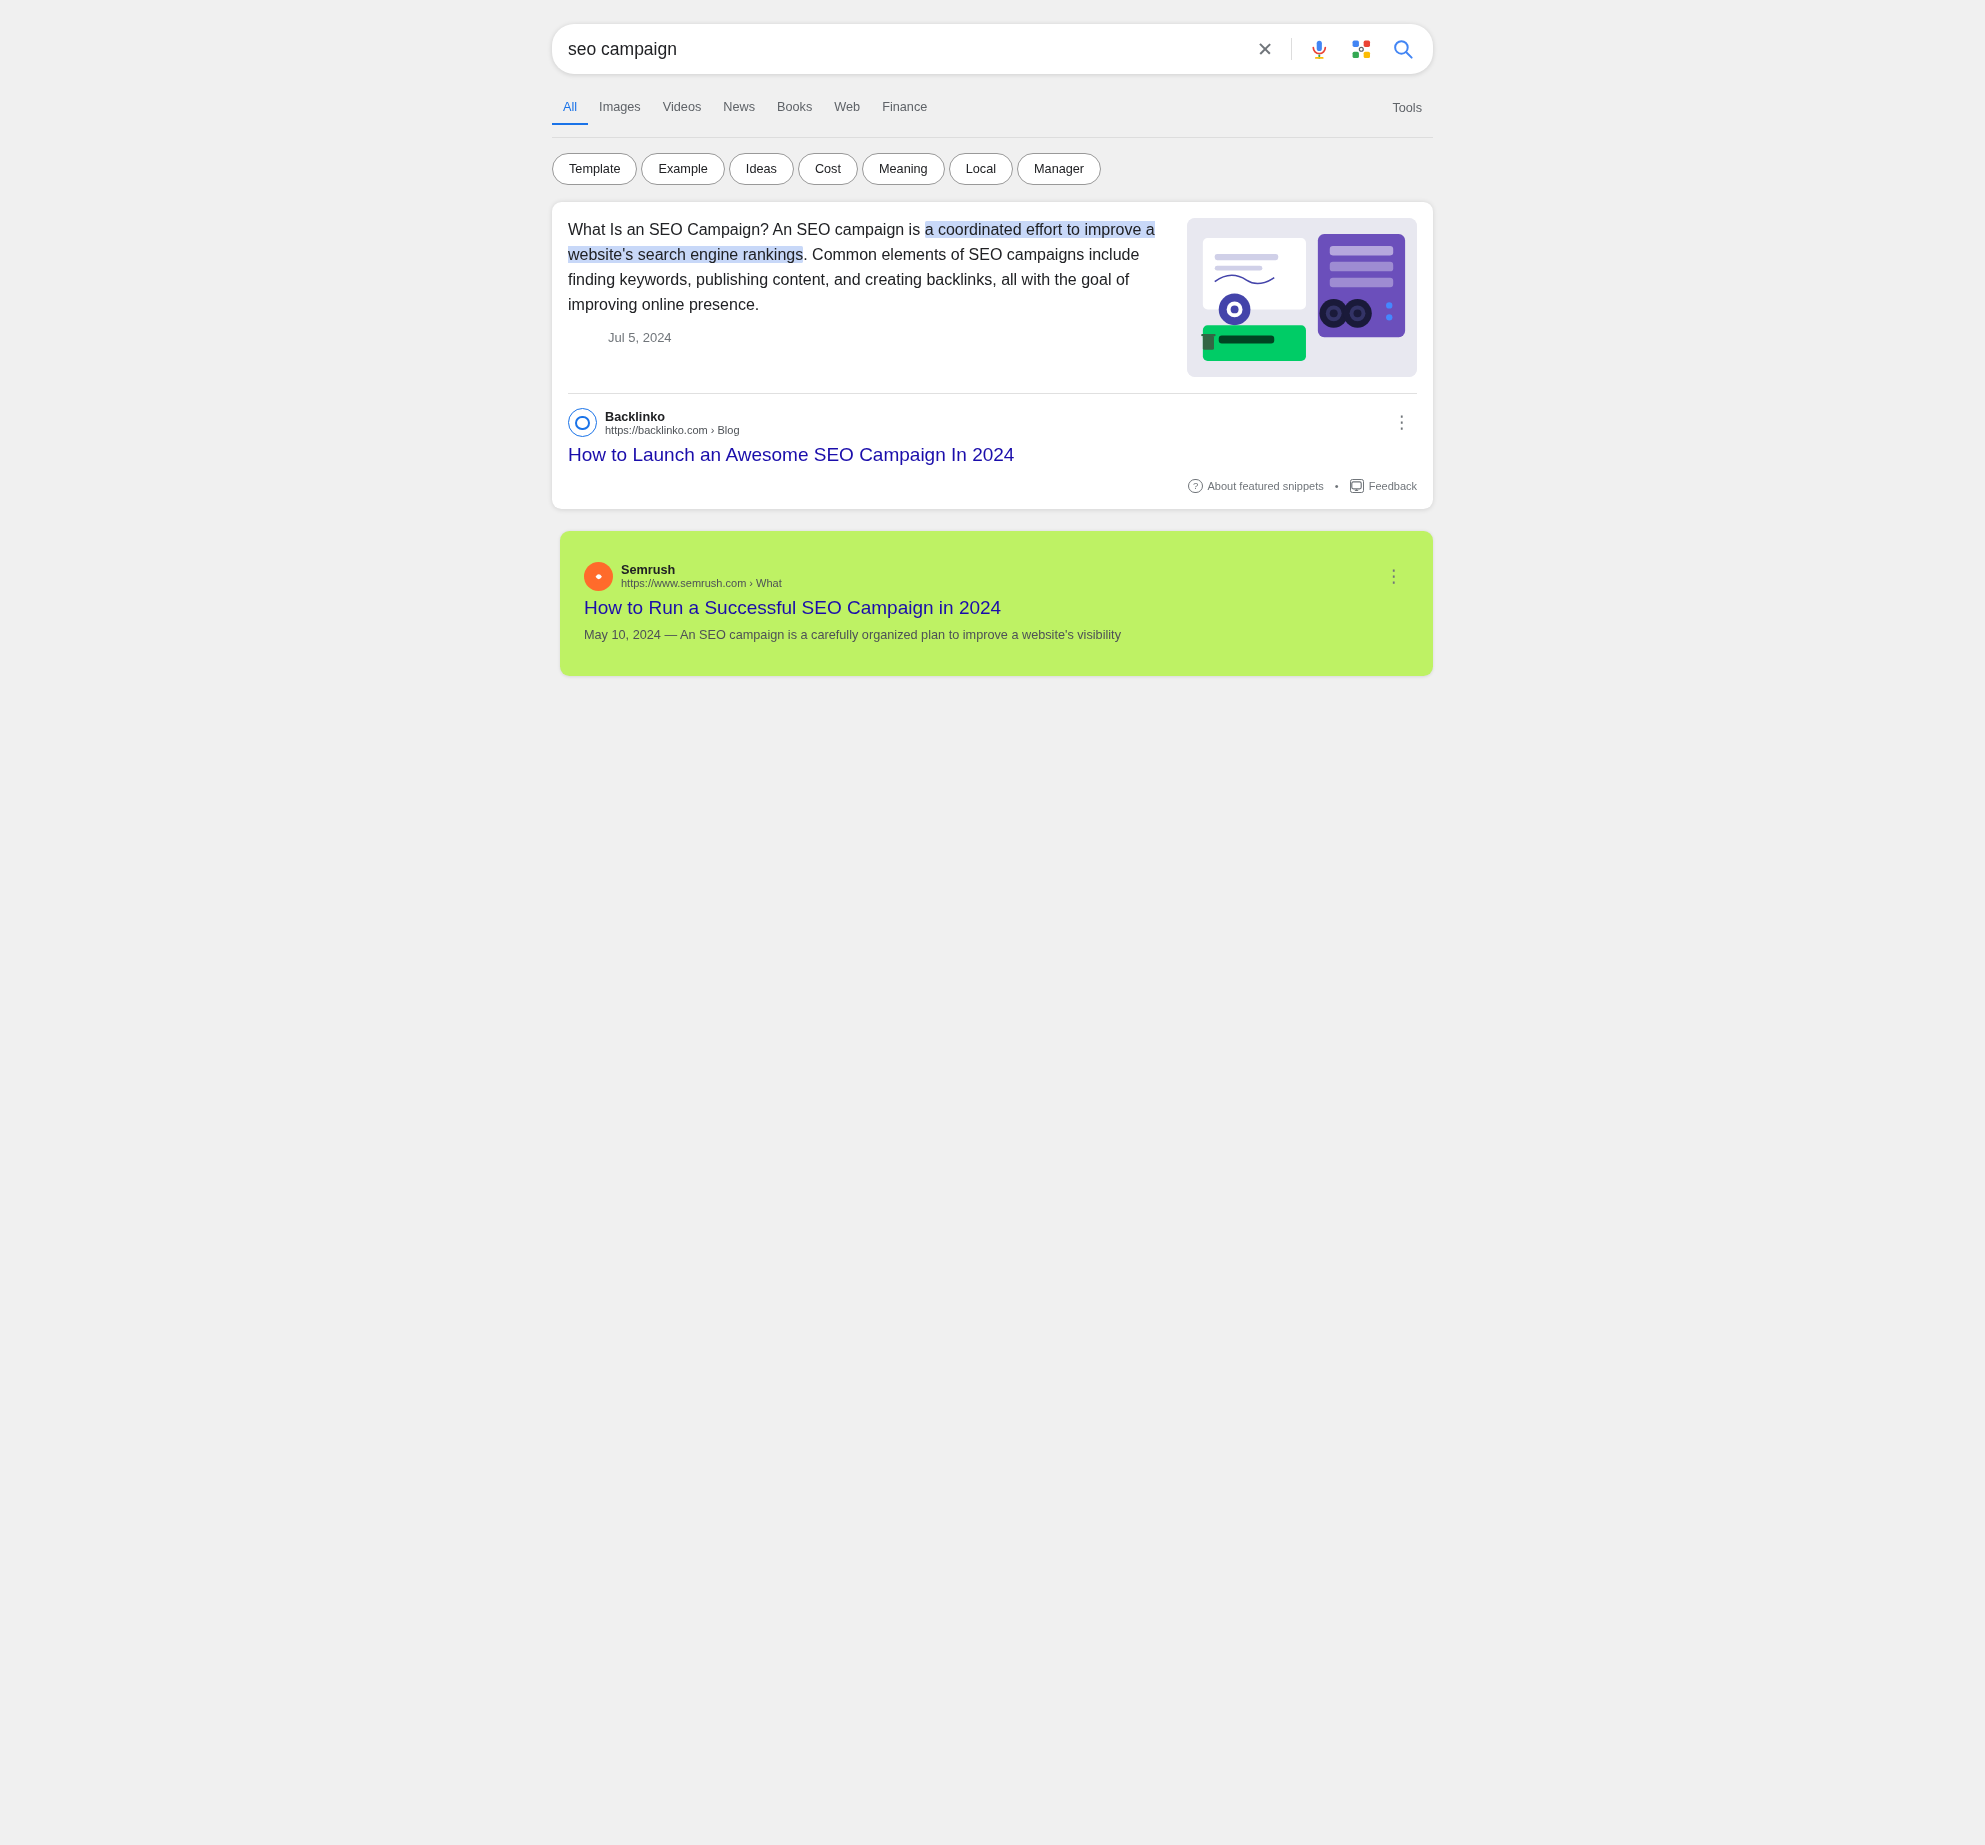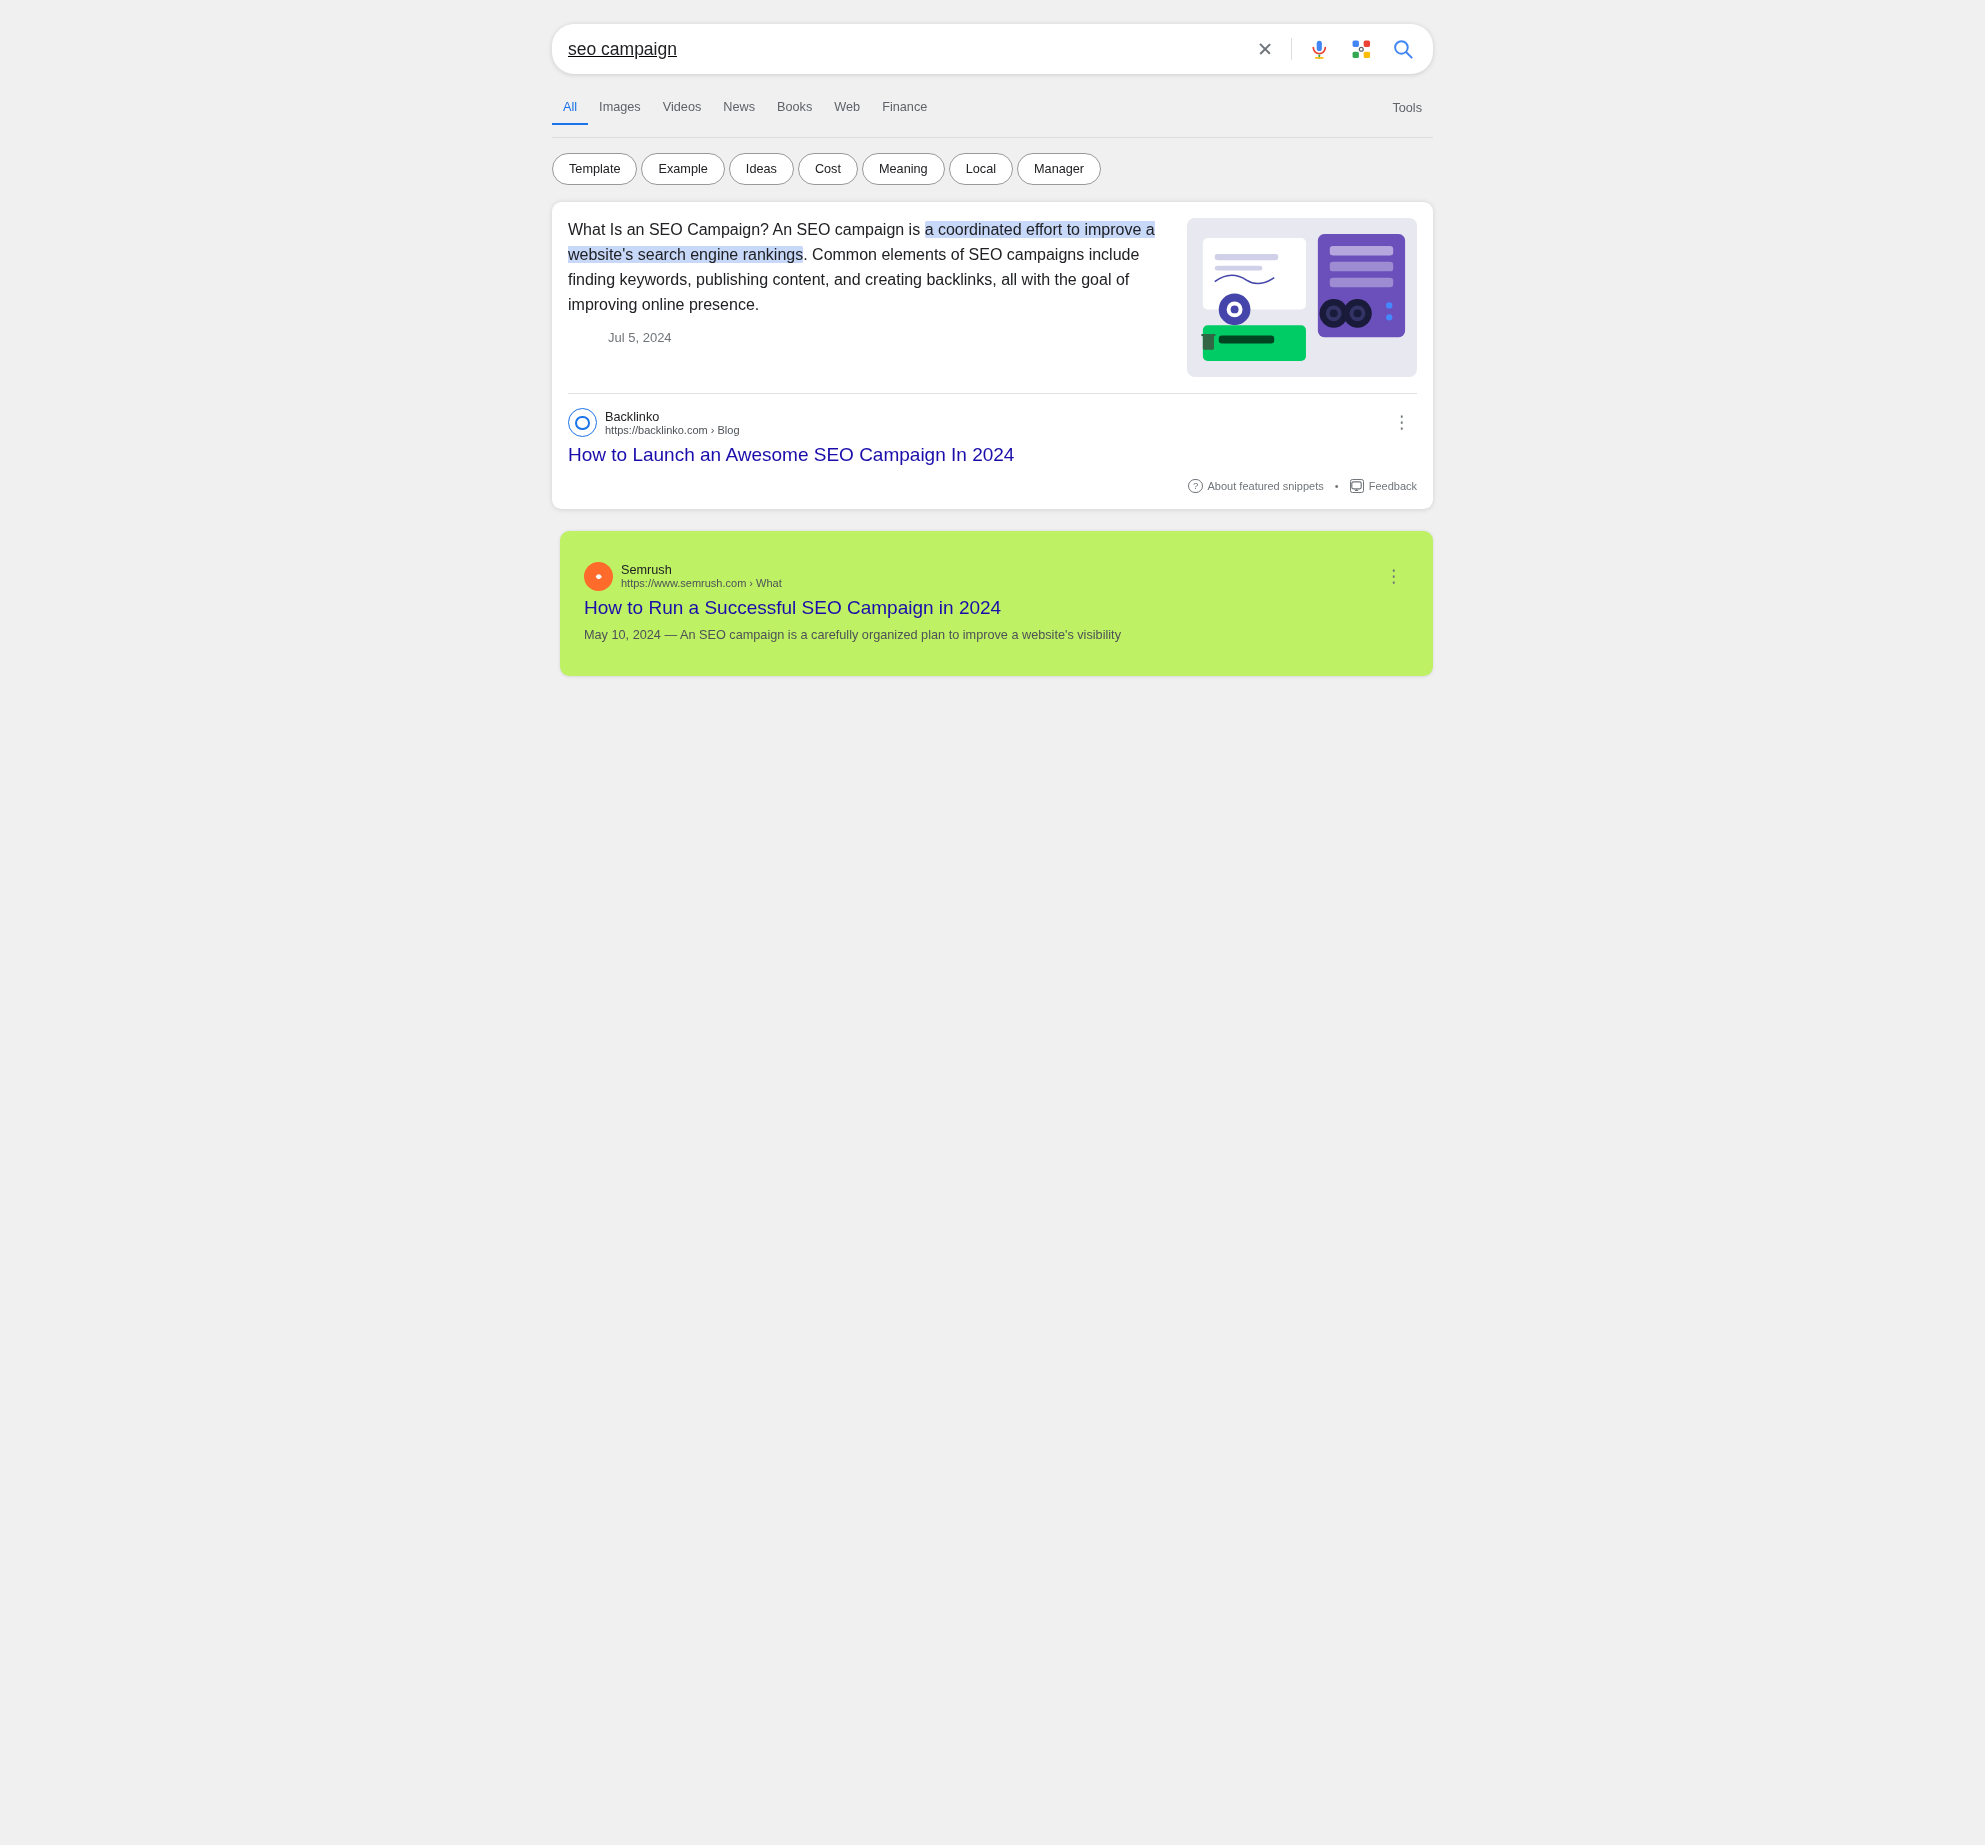--- a/index.html
+++ b/index.html
@@ -15,21 +15,20 @@
 
     
     .search-bar-container {
       display: flex;
       align-items: center;
       background: #fff;
       border-radius: 22px;
       padding: 11px 16px;
       margin-bottom: 16px;
       box-shadow: 0 0.8px 4.8px rgba(0,0,0,0.15);
-      text-decoration: underline;
     }
 
     .search-input {
       flex: 1;
       font-size: 17.5px;
       border: none;
       outline: none;
       color: #202124;
       background: transparent;
     }
@@ -228,21 +227,21 @@
     }
 
     .source-info {
       display: flex;
       flex-direction: column;
     }
 
     .source-name {
       font-size: 12.7px;
       color: #202124;
-      font-weight: 400;
+      font-weight: 700;
     }
 
     .source-url {
       font-size: 11px;
       color: #4d5156;
     }
 
     .source-dots {
       margin-left: auto;
       color: #70757a;

